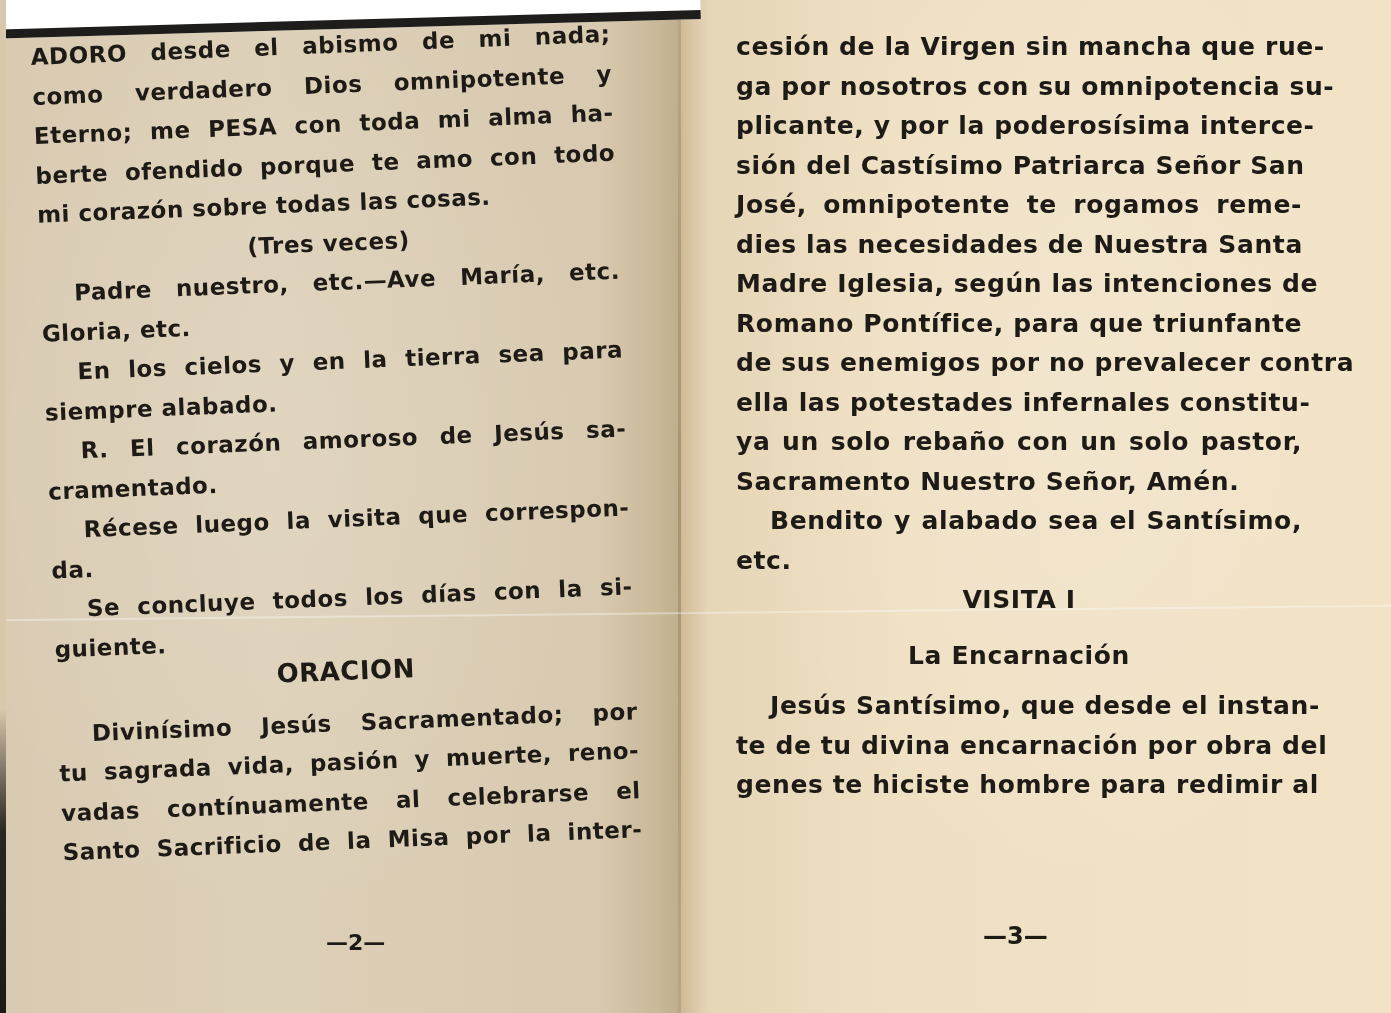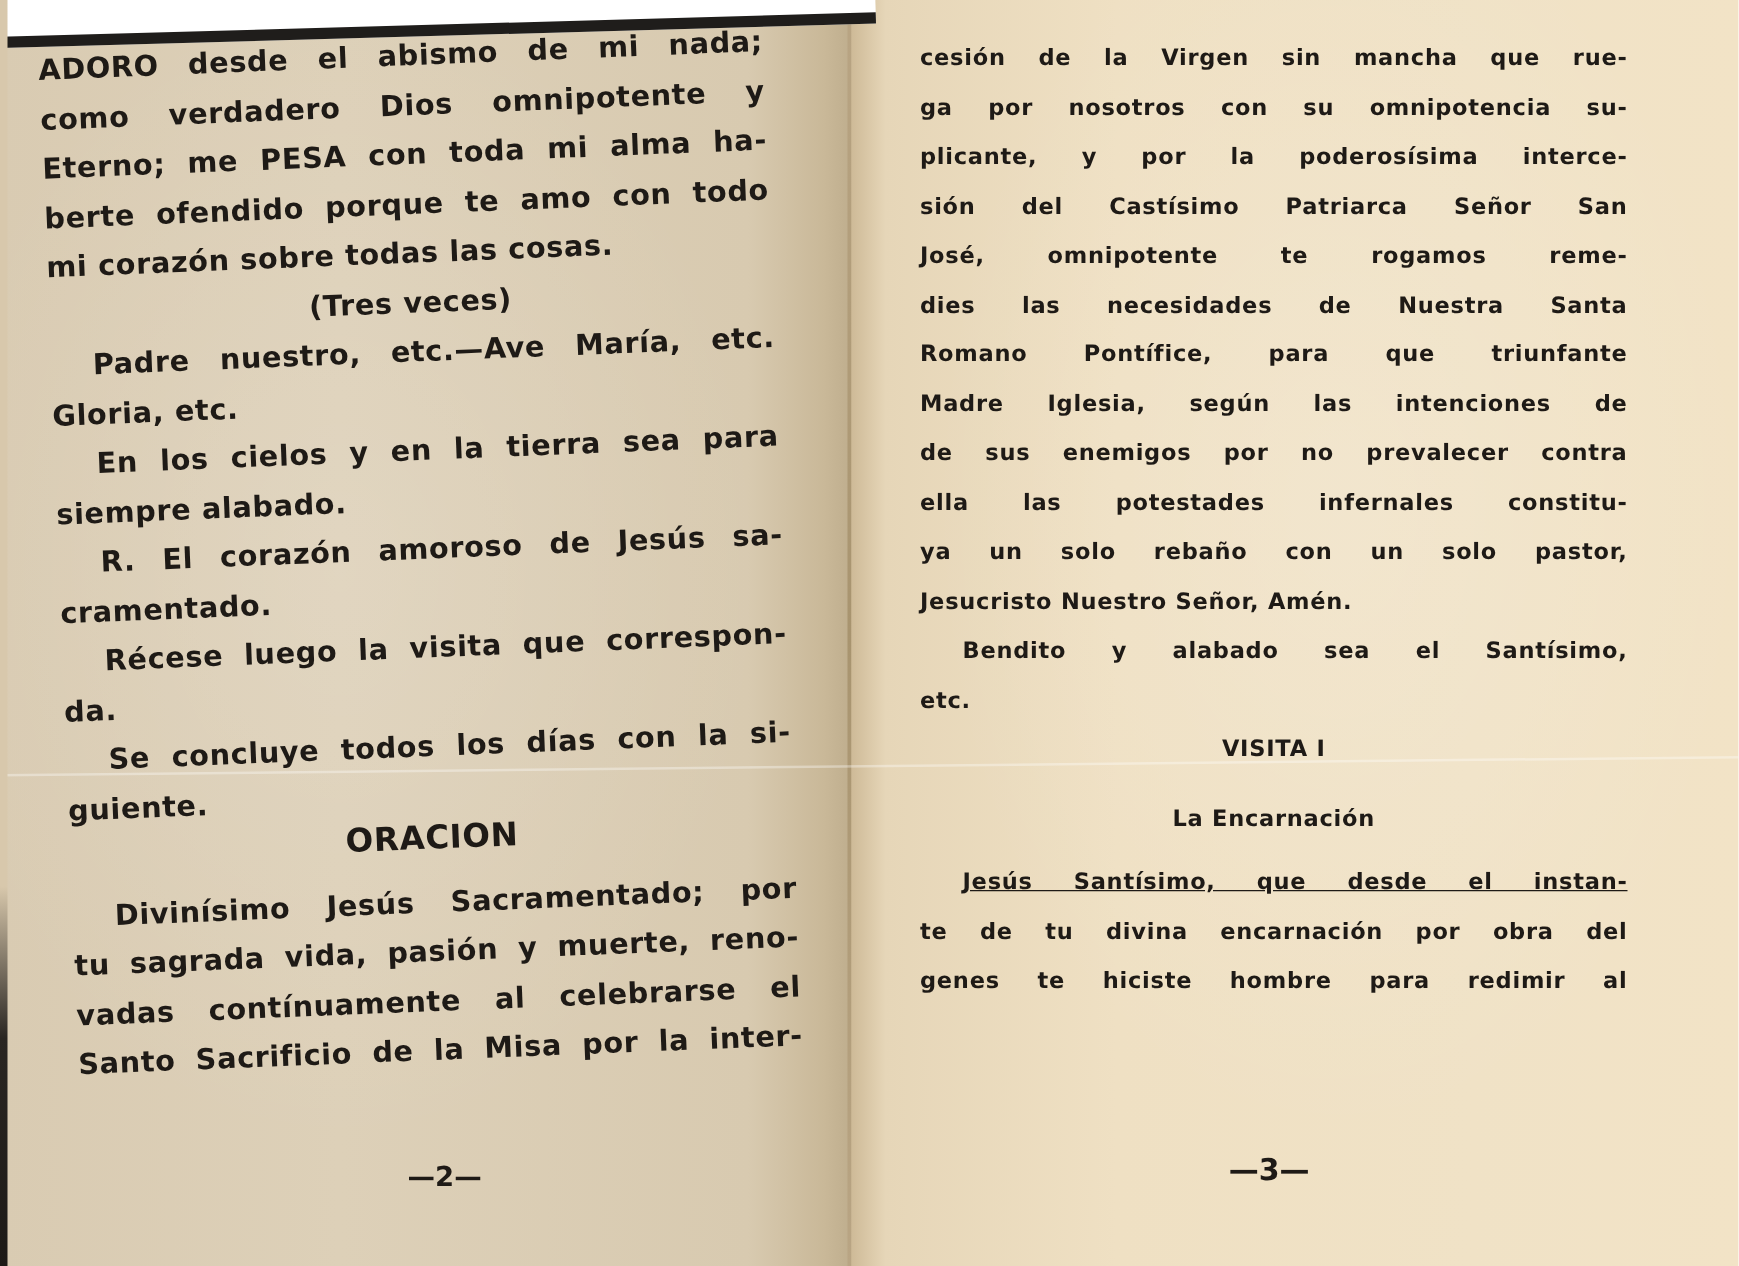--- a/index.html
+++ b/index.html
@@ -91,21 +91,21 @@
       transform-origin: 0 0;
       font-size: 23px;
       line-height: 39.5px;
       letter-spacing: 0.5px;
     }
     .text-right {
       position: absolute;
       left: 736px;
       top: 27px;
       width: 566px;
-      font-size: 18px;
+      font-size: 25px;
       line-height: 39.5px;
       letter-spacing: 0.6px;
     }
     .line {
       display: block;
       white-space: nowrap;
       text-align: justify;
       text-align-last: justify;
     }
     .line.last {
@@ -186,32 +186,32 @@
   <div class="gutter-line"></div>
 
   <div class="page page-right"></div>
   <div class="text-right page" style="height:auto;">
     <span class="line">cesión de la Virgen sin mancha que rue-</span>
     <span class="line">ga por nosotros con su omnipotencia su-</span>
     <span class="line">plicante, y por la poderosísima interce-</span>
     <span class="line">sión del Castísimo Patriarca Señor San</span>
     <span class="line">José, omnipotente te rogamos reme-</span>
     <span class="line">dies las necesidades de Nuestra Santa</span>
+    <span class="line">Madre Iglesia, según las intenciones de</span>
     <span class="line">Romano Pontífice, para que triunfante</span>
-    <span class="line">Madre Iglesia, según las intenciones de</span>
     <span class="line">de sus enemigos por no prevalecer contra</span>
     <span class="line">ella las potestades infernales constitu-</span>
     <span class="line">ya un solo rebaño con un solo pastor,</span>
-    <span class="line last">Jesucristo Nuestro Señor, Amén.</span>
+    <span class="line last">Sacramento Nuestro Señor, Amén.</span>
     <span class="line indent">Bendito y alabado sea el Santísimo,</span>
     <span class="line last">etc.</span>
 
     <span class="heading" style="margin-top:0px;text-align:center;">VISITA I</span>
     <span class="heading" style="margin-top:16px;">La Encarnación</span>
 
-    <span class="line indent" style="margin-top:11px;text-decoration:underline;">Jesús Santísimo, que desde el instan-</span>
+    <span class="line indent" style="margin-top:11px;">Jesús Santísimo, que desde el instan-</span>
     <span class="line">te de tu divina encarnación por obra del</span>
     <span class="line">genes te hiciste hombre para redimir al</span>
   </div>
   <span class="right-pn">—3—</span>
 
   <div class="fold-crease"></div>
 </div>
 
 </body></html>

